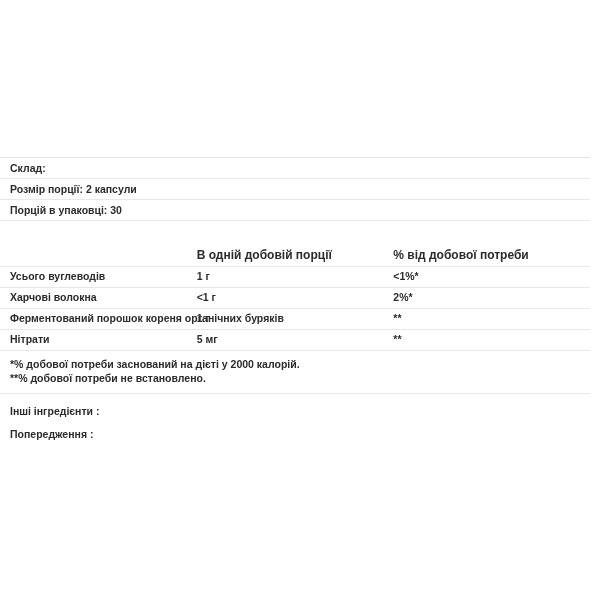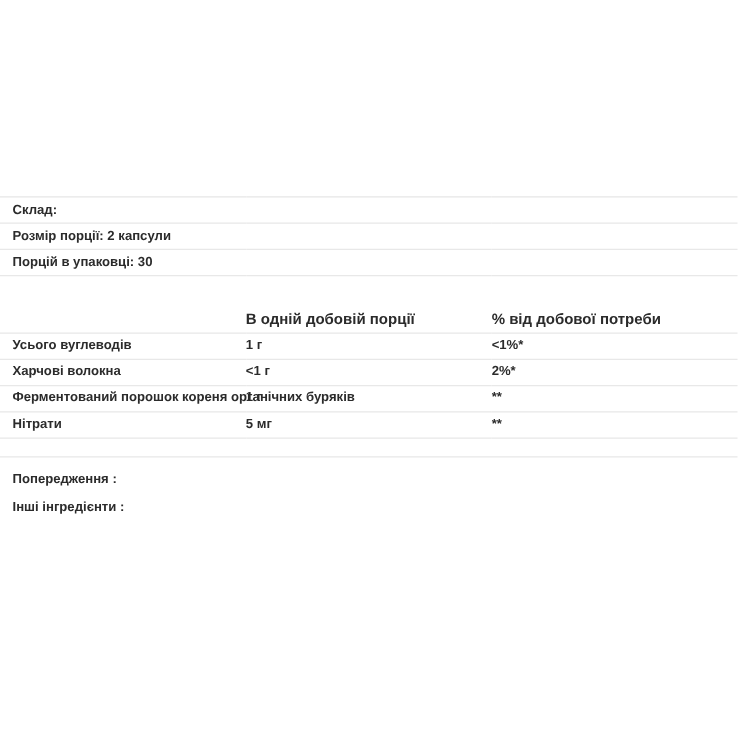--- a/index.html
+++ b/index.html
@@ -163,21 +163,23 @@
         <tr>
           <td class="col-name">Нітрати</td>
           <td class="col-amount">5 мг</td>
           <td class="col-dv">**</td>
         </tr>
 
       </tbody>
     </table>
 
     <div class="footnotes">
+      <div class="footnote">*% добової потреби заснований на дієті у 2000 калорій.</div>
+      <div class="footnote">**% добової потреби не встановлено.</div>
     </div>
   </div>
 
   <div class="tail">
+    <div class="tail-line">Інші інгредієнти :</div>
     <div class="tail-line">Попередження :</div>
-    <div class="tail-line">Інші інгредієнти :</div>
   </div>
 
 </div>
 
 </body></html>

